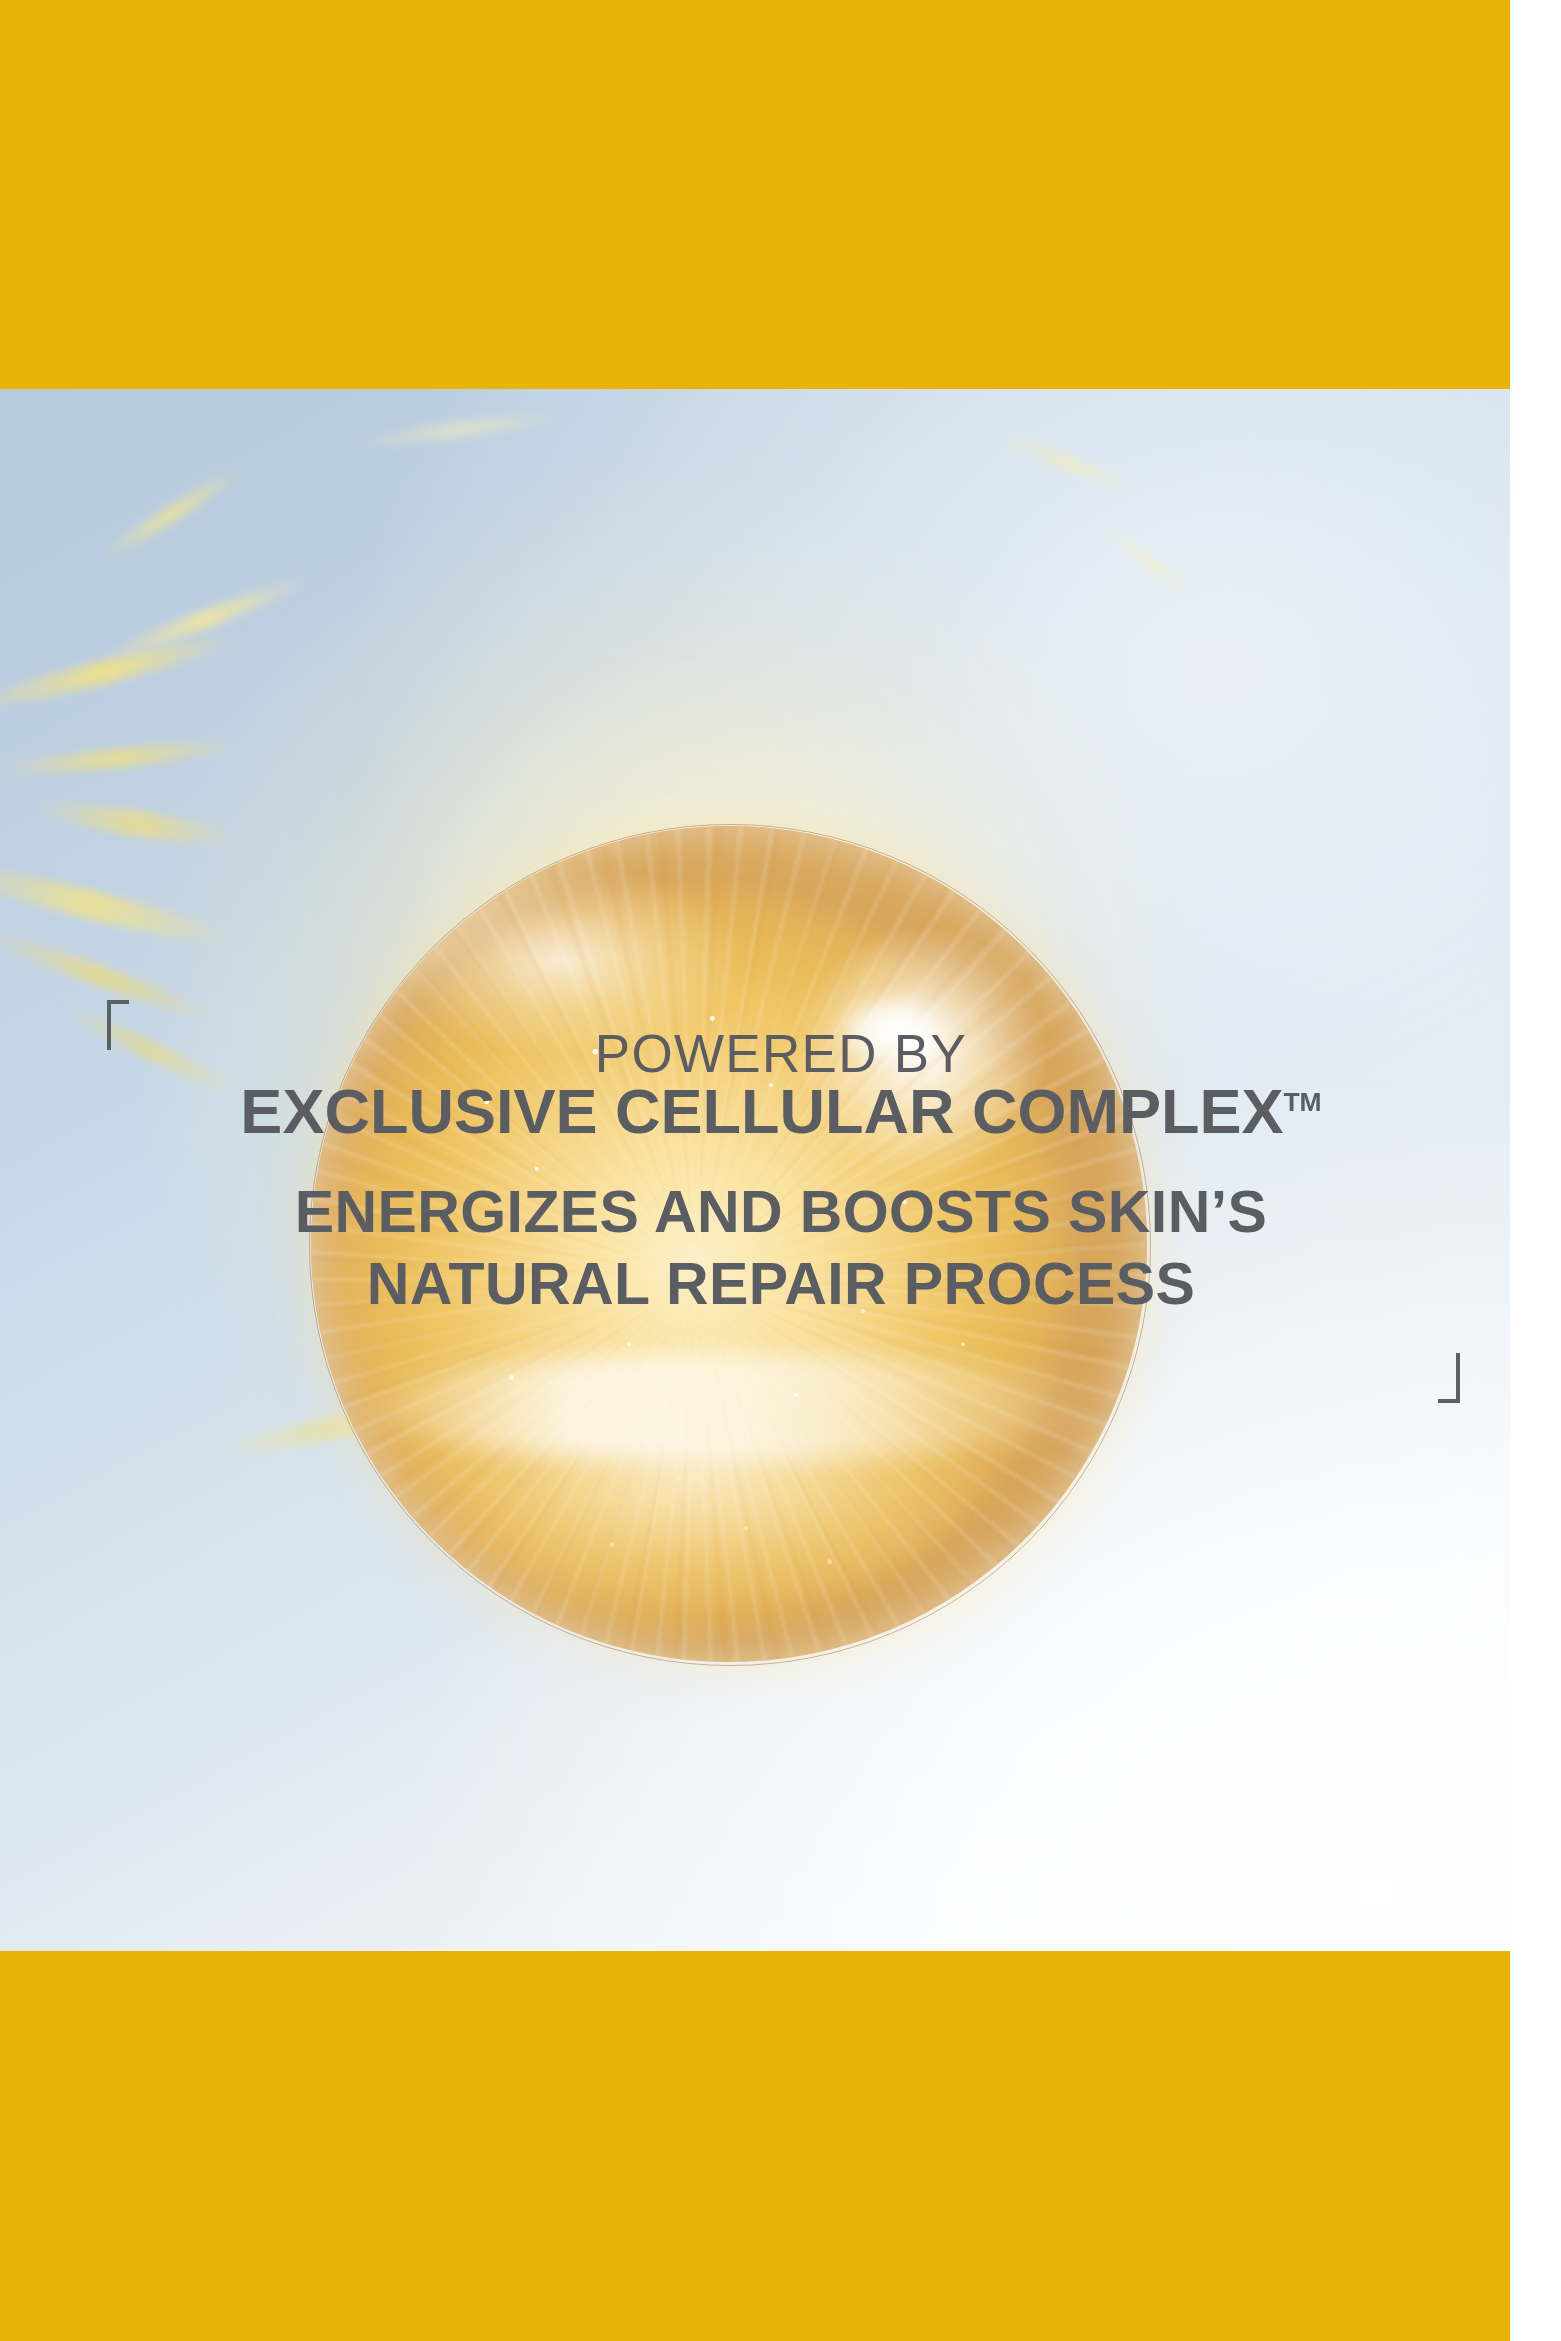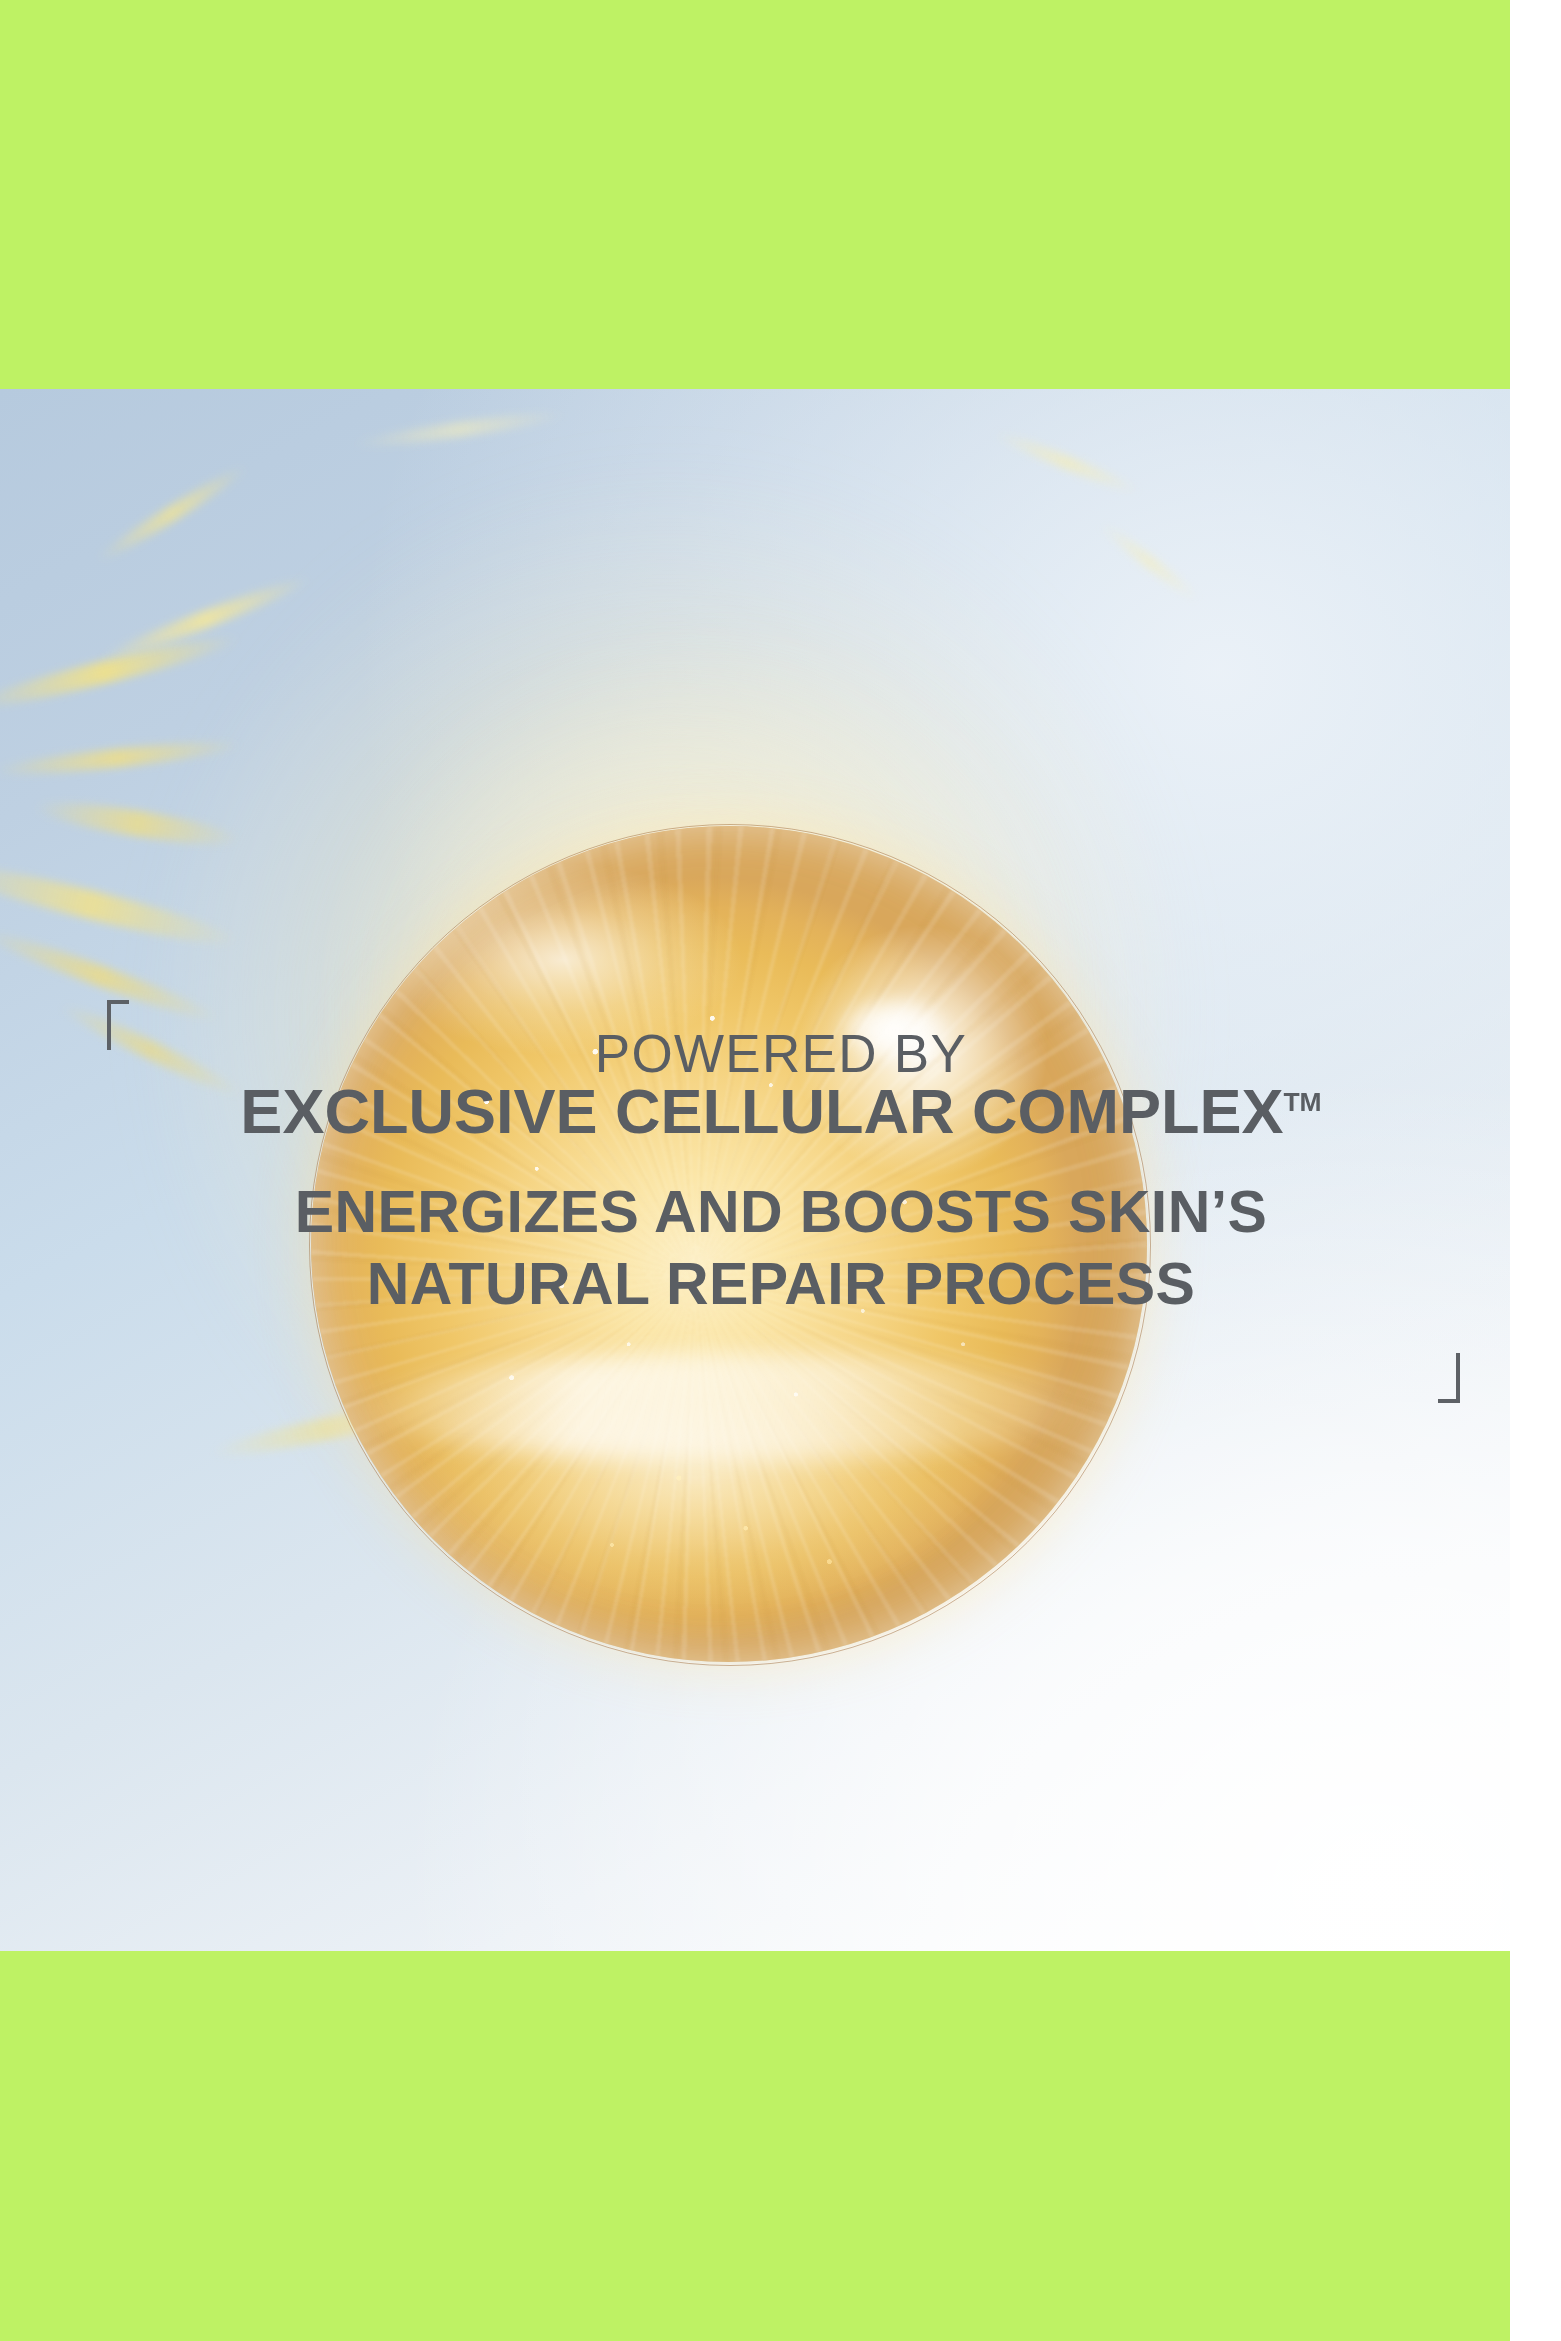--- a/index.html
+++ b/index.html
@@ -1,19 +1,19 @@
 <!DOCTYPE html>
 <html style="font-size:13.4px"><head>
 <meta charset="utf-8">
 <style>
   html,body{margin:0;padding:0;background:#ffffff;}
   body{width:1562px;height:2342px;overflow:hidden;
        font-family:"Liberation Sans","DejaVu Sans",sans-serif;}
 
-  #canvas{position:relative;width:1510px;height:2342px;background:#bef264;overflow:hidden;}
+  #canvas{position:relative;width:1510px;height:2342px;background:#eab308;overflow:hidden;}
 
   
   #photo{
     position:absolute;left:0;top:389px;width:1562px;height:1562px;overflow:hidden;
     background:
       radial-gradient(120% 100% at 88% 96%, rgba(255,255,255,.98) 0%, rgba(255,255,255,.72) 22%, rgba(255,255,255,0) 52%),
       radial-gradient(95% 85% at 78% 18%, rgba(236,242,248,.95) 0%, rgba(236,242,248,0) 58%),
       linear-gradient(152deg,#b6cade 0%,#bed0e2 18%,#cadceb 38%,#dbe6ef 58%,#ecf1f6 76%,#f8fafb 92%,#fbfcfd 100%);
   }
 

